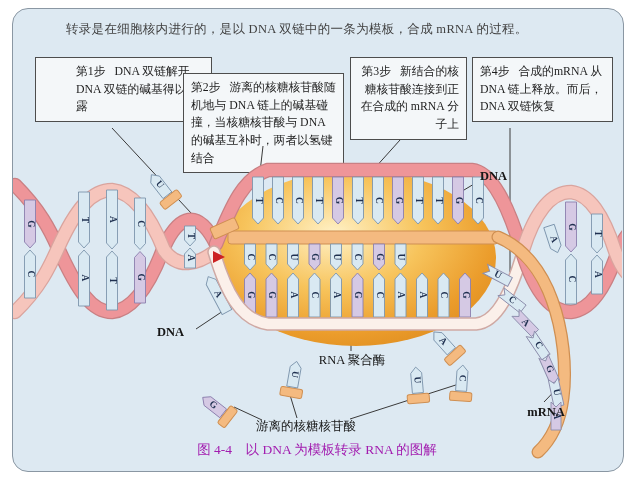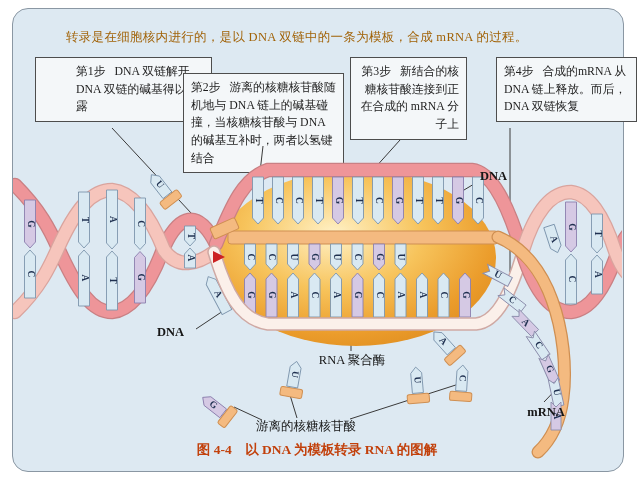--- a/index.html
+++ b/index.html
@@ -5,42 +5,42 @@
   :root{
     --bg:#dde9f2; --frame:#8a97a3; --strand-pink:#ee9599; --strand-pink-edge:#c98084;
     --strand-light:#f6c5bc; --templ:#fbf0ea; --templ-edge:#cfa9a4;
     --mrna:#f4ba80; --mrna-edge:#cf8f52; --cap-blue:#d9e9f2; --cap-purple:#d5c9e4;
     --arrow-red:#cc2222;
   }
   html,body{margin:0;padding:0;}
   body{width:640px;height:485px;background:#ffffff;font-family:"Liberation Serif","DejaVu Serif",serif;position:relative;overflow:hidden;}
   .frame{position:absolute;left:12px;top:8px;width:610px;height:462px;background:var(--bg);
          border:1.5px solid var(--frame);border-radius:16px;}
-  .intro{position:absolute;left:66px;top:21px;width:520px;font-size:12.5px;color:#a16207;letter-spacing:.3px;margin-top:8px;}
+  .intro{position:absolute;left:66px;top:21px;width:520px;font-size:12.5px;color:#404040;letter-spacing:.3px;}
   .stepbox{position:absolute;background:#f4f7f9;border:1px solid #4d4d4d;padding:5px 7px;
            font-size:11.8px;line-height:1.5;color:#1d1d1d;}
   .stepbox .t{margin-right:9px;}
   #box1{left:35px;top:57px;width:128px;padding-left:40px;}
   #box2{left:183px;top:57px;width:145px;margin-top:16px;}
   #box3{left:350px;top:57px;width:101px;text-align:right;}
-  #box4{left:496px;top:57px;width:125px;font-family:Liberation Serif, serif;}
+  #box4{left:472px;top:57px;width:125px;font-family:Liberation Serif, serif;}
   svg.art{position:absolute;left:0;top:0;width:640px;height:485px;pointer-events:none;}
   .ptr{stroke:#3a3a3a;stroke-width:1;fill:none;}
   .strandDark{stroke:var(--strand-pink);stroke-width:12;fill:none;stroke-linecap:round;}
   .strandDarkEdge{stroke:var(--strand-pink-edge);stroke-width:14.5;fill:none;stroke-linecap:round;}
   .strandLight{stroke:var(--strand-light);stroke-width:12;fill:none;stroke-linecap:round;}
   .strandLightEdge{stroke:#d9a49e;stroke-width:14.5;fill:none;stroke-linecap:round;}
   .templ{stroke:var(--templ);stroke-width:10.5;fill:none;stroke-linecap:round;}
   .templEdge{stroke:var(--templ-edge);stroke-width:13.5;fill:none;stroke-linecap:round;}
   .mrnaRib{stroke:var(--mrna);stroke-width:10.5;fill:none;stroke-linecap:round;}
   .mrnaRibEdge{stroke:var(--mrna-edge);stroke-width:13;fill:none;stroke-linecap:round;}
   .lbl{font-family:"Liberation Serif","DejaVu Serif",serif;font-size:12.5px;fill:#161616;}
   .lblB{font-weight:bold;}
   .caption{position:absolute;left:12px;right:18px;top:441px;text-align:center;
-           font-size:13.5px;font-weight:bold;color:#c2410c;}
+           font-size:13.5px;font-weight:normal;color:#a21caf;}
 </style>
 </head>
 <body>
 
 <div class="frame"></div>
 <div class="intro">转录是在细胞核内进行的，是以 DNA 双链中的一条为模板，合成 mRNA 的过程。</div>
 
 <div class="stepbox" id="box1"><span class="t">第1步</span><span>DNA 双链解开，DNA 双链的碱基得以暴露</span></div>
 <div class="stepbox" id="box2"><span class="t">第2步</span><span>游离的核糖核苷酸随机地与 DNA 链上的碱基碰撞，当核糖核苷酸与 DNA 的碱基互补时，两者以氢键结合</span></div>
 <div class="stepbox" id="box3"><span class="t">第3步</span><span>新结合的核糖核苷酸连接到正在合成的 mRNA 分子上</span></div>

